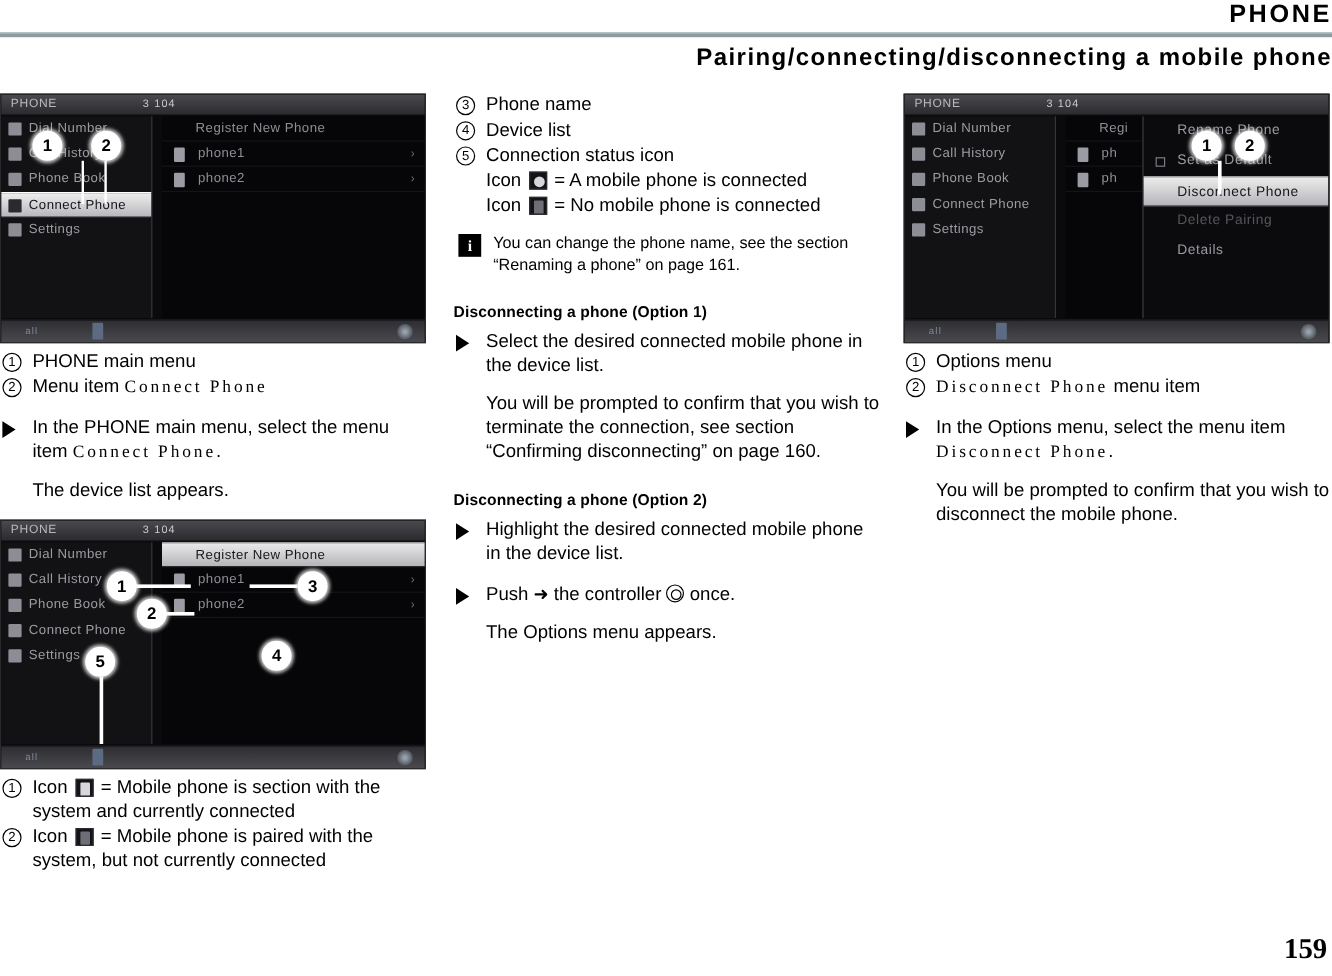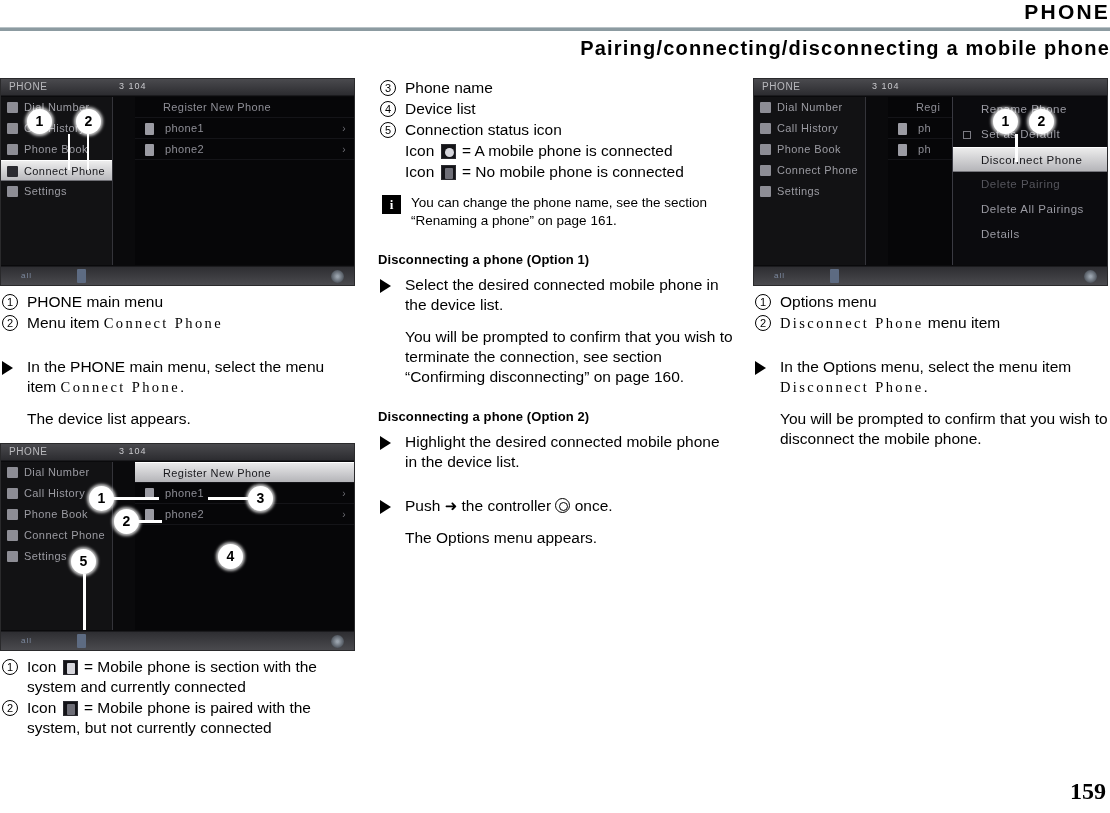--- a/index.html
+++ b/index.html
@@ -83,21 +83,21 @@
   }
   .shot-botbar .bb-right {
     position: absolute; right: 10px; top: 3px;
     width: 13px; height: 13px; border-radius: 50%;
     background: radial-gradient(circle, #9aa3ad 10%, #50565e 70%);
     filter: blur(0.5px);
   }
 
   
   .pane-left {
-    position: absolute; left: 0; top: 18px; width: 112px; bottom: 20px;
+    position: absolute; left: 0; top: 18px; width: 126px; bottom: 20px;
     background: #121214;
     border-right: 1px solid #34343a;
   }
   .pane-right {
     position: absolute; left: 134px; top: 18px; right: 0; bottom: 20px;
     background: #060608;
   }
   .menu-row {
     position: relative; height: 21px; line-height: 21px;
     font-size: 11px; color: #9b9ba2; padding-left: 23px;
@@ -186,21 +186,21 @@
   }
   .cnum {
     position: absolute; left: 2px; top: 2px;
     width: 16px; height: 16px; border: 1.3px solid #000;
     border-radius: 50%; font-size: 11px; line-height: 14px;
     text-align: center; font-weight: normal;
   }
   .bullet {
     position: relative; padding-left: 27px;
     font-size: 15.5px; line-height: 20px;
-    margin-top: 24px;
+    margin-top: 14px;
   }
   .bullet .tri {
     position: absolute; left: 2px; top: 4px;
     width: 0; height: 0;
     border-left: 11px solid #000;
     border-top: 7px solid transparent;
     border-bottom: 7px solid transparent;
   }
   .sub { padding-left: 27px; font-size: 15.5px; line-height: 20px; margin-top: 12px; }
   .h3 {
@@ -434,21 +434,20 @@
         <div class="dev-row head"><span>Regi</span></div>
         <div class="dev-row"><span class="di"></span><span>ph</span></div>
         <div class="dev-row"><span class="di"></span><span>ph</span></div>
       </div>
 
       <div class="popup">
         <div class="pop-row"><span>Rename Phone</span></div>
         <div class="pop-row"><span class="pi"></span><span>Set as Default</span></div>
         <div class="pop-row sel"><span>Disconnect Phone</span></div>
         <div class="pop-row dim"><span>Delete Pairing</span></div>
-        <div class="pop-row"><span>Delete All Pairings</span></div>
         <div class="pop-row"><span>Details</span></div>
       </div>
 
       <div class="shot-botbar">
         <span class="bb-left">all</span>
         <span class="bb-bt"></span>
         <span class="bb-right"></span>
       </div>
 
       <div class="lead" style="left:261px; top:55px; width:3px; height:28px;"></div>

